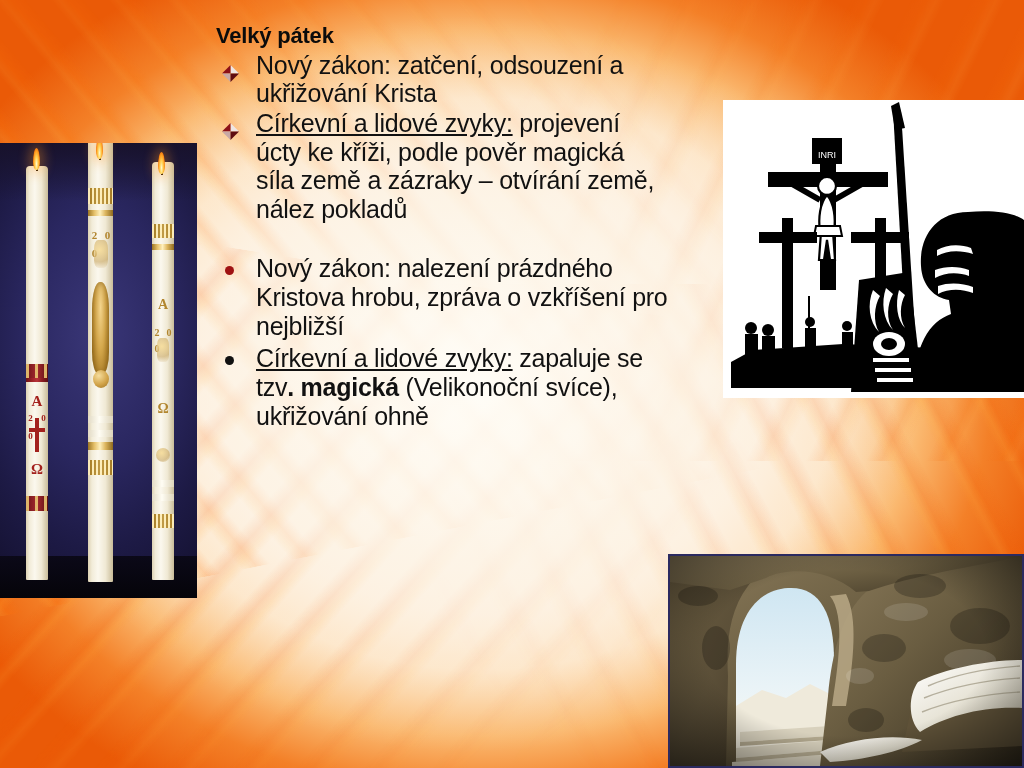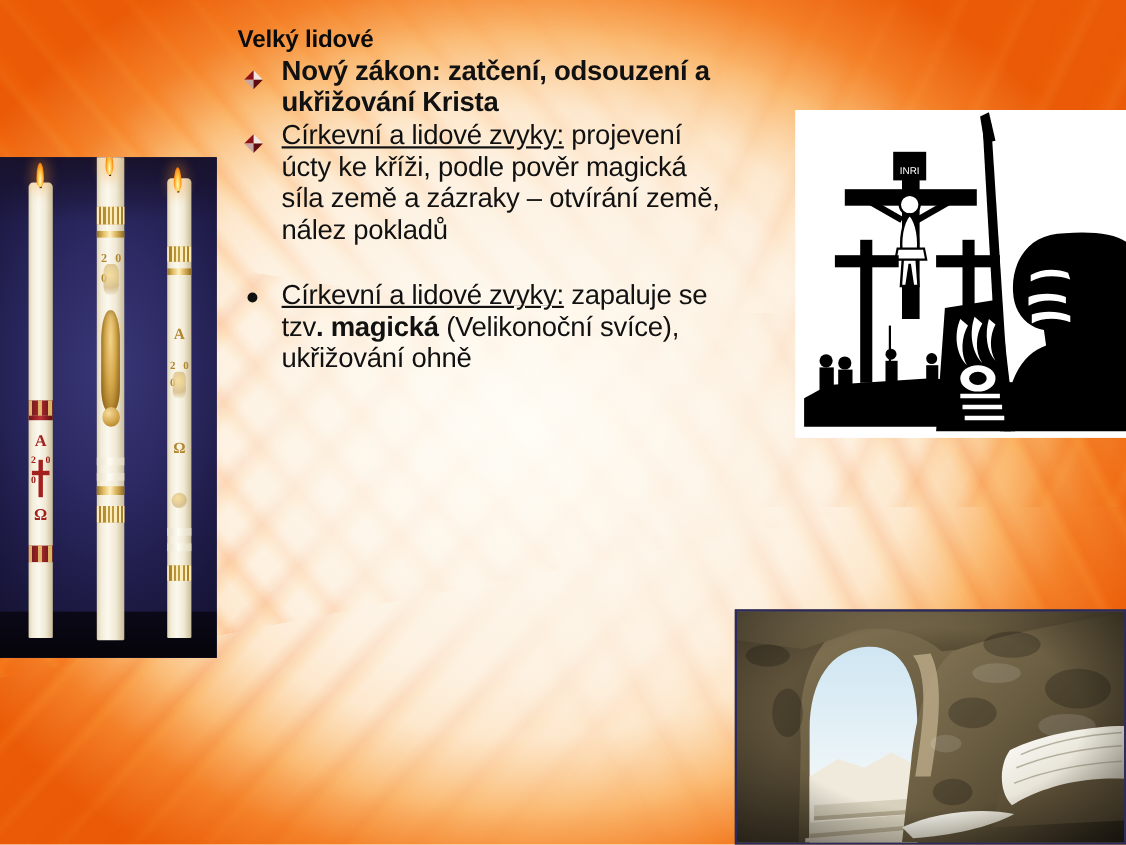--- a/index.html
+++ b/index.html
@@ -131,21 +131,21 @@
     position: relative;
     padding-left: 40px;
     margin-bottom: 1px;
     font-size: 25px;
     line-height: 1.145;
     color: #111111;
     letter-spacing: -0.25px;
   }
   li.red {
     color: #C00000;
-    font-weight: bold;
+    font-weight: normal;
   }
   li.black {
     color: #121212;
     font-weight: normal;
   }
   .u { text-decoration: underline; text-underline-offset: 2px; }
   .b { font-weight: bold; }
 
   
   .mk-diamond {
@@ -500,21 +500,21 @@
         <path d="M252 156 C 282 144, 316 138, 350 136"></path>
       </g>
 
       <path d="M150 196 C 182 182, 222 178, 252 184 C 230 196, 194 204, 160 206 Z" fill="url(#cloth)" opacity="0.95"></path>
       <rect width="352" height="210" fill="url(#vign)"></rect>
     </svg>
   </div>
 
   <div class="content">
 
-    <div class="heading">Velký lidové</div>
+    <div class="heading">Velký pátek</div>
 
     <ul class="bullets">
       <li class="red">
         <span class="mk-diamond">
           <svg viewBox="0 0 20 20" width="19" height="19">
             <polygon points="10,1 19,10 10,10" fill="#efe6e4"></polygon>
             <polygon points="10,1 1,10 10,10" fill="#8c1118"></polygon>
             <polygon points="1,10 10,19 10,10" fill="#c8a8a5"></polygon>
             <polygon points="19,10 10,19 10,10" fill="#5e0c10"></polygon>
           </svg>
@@ -531,20 +531,24 @@
             <polygon points="19,10 10,19 10,10" fill="#5e0c10"></polygon>
           </svg>
         </span><span class="u">Církevní a lidové zvyky:</span><span> projevení úcty ke kříži, podle pověr magická síla země a zázraky – otvírání země, nález pokladů</span>
       </li>
     </ul>
 
     <div class="spacer-block"></div>
 
 
     <ul class="bullets">
+      <li class="red" style="margin-top:4px;">
+        <span class="mk-dot red"></span>
+        <span>Nový zákon: nalezení prázdného Kristova hrobu, zpráva o vzkříšení pro nejbližší</span>
+      </li>
 
       <li class="black" style="margin-top:4px;">
         <span class="mk-dot black"></span><span class="u"> Církevní a lidové zvyky:</span><span> zapaluje se tzv</span><span class="b">. magická</span><span> (Velikonoční svíce), ukřižování ohně</span>
       </li>
     </ul>
 
   </div>
 </div>
 
 </body></html>

